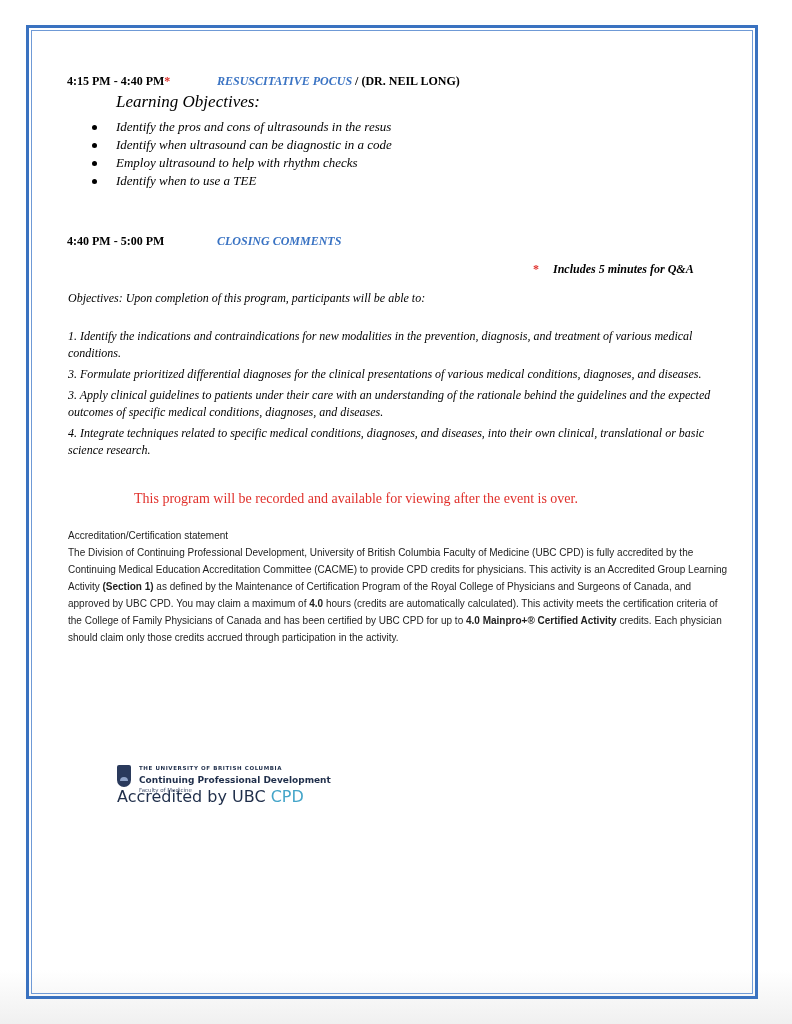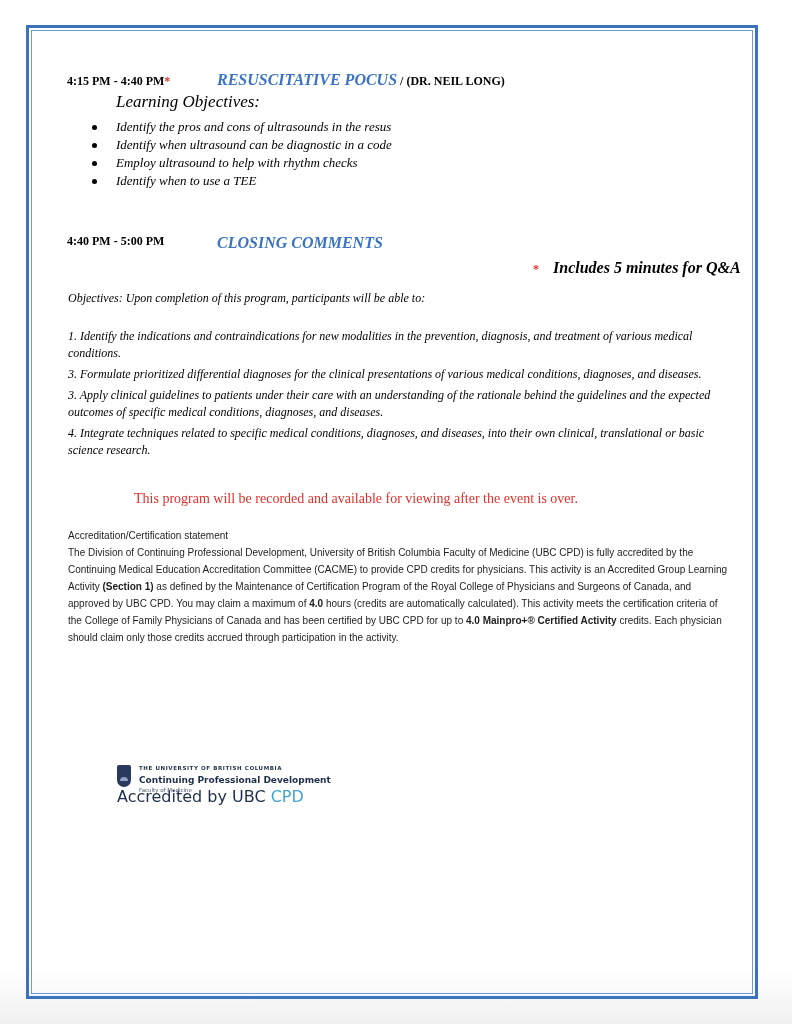--- a/index.html
+++ b/index.html
@@ -13,35 +13,35 @@
       position: absolute; left: 26px; top: 25px; width: 726px; height: 968px;
       border: 3px solid #3a72c0;
       box-sizing: content-box;
     }
     .page-border-inner {
       position: absolute; left: 2px; top: 2px; right: 2px; bottom: 2px;
       border: 1px solid #6f9ad6;
     }
     .abs { position: absolute; white-space: nowrap; }
     .time { font-weight: bold; font-size: 12px; }
-    .session-title { font-weight: bold; font-style: italic; font-size: 16px; }
+    .session-title { font-weight: bold; font-style: italic; font-size: 12px; }
     .blue { color: #3a73c3; }
     .red { color: #e0302b; }
     .speaker { font-weight: bold; font-size: 12px; }
     .lo-head { font-style: italic; font-size: 17px; }
     ul.bullets {
       position: absolute; left: 92px; top: 118px; margin: 0; padding: 0; list-style: none;
     }
     ul.bullets li {
       font-style: italic; font-size: 13px; line-height: 18px; position: relative; padding-left: 24px;
     }
     ul.bullets li .dot {
       position: absolute; left: 0; top: 7px; width: 5px; height: 5px; border-radius: 50%; background: #000;
     }
-    .qa-note { font-weight: bold; font-style: italic; font-size: 16px; }
+    .qa-note { font-weight: bold; font-style: italic; font-size: 12px; }
     .objectives-intro { font-style: italic; font-size: 12px; }
     .obj-list { position: absolute; left: 68px; top: 328px; width: 660px; }
     .obj-item { font-style: italic; font-size: 12px; line-height: 17px; margin-bottom: 4px; }
     .recorded { font-size: 14px; text-align: center; width: 712px; left: 0; }
     .accred {
       position: absolute; left: 68px; top: 527px; width: 660px;
       font-family: "Liberation Sans", sans-serif; font-size: 10px; line-height: 17px; color: #1e1e1e;
     }
     .accred b { font-weight: bold; }
     .logo { position: absolute; left: 117px; top: 741px; }

